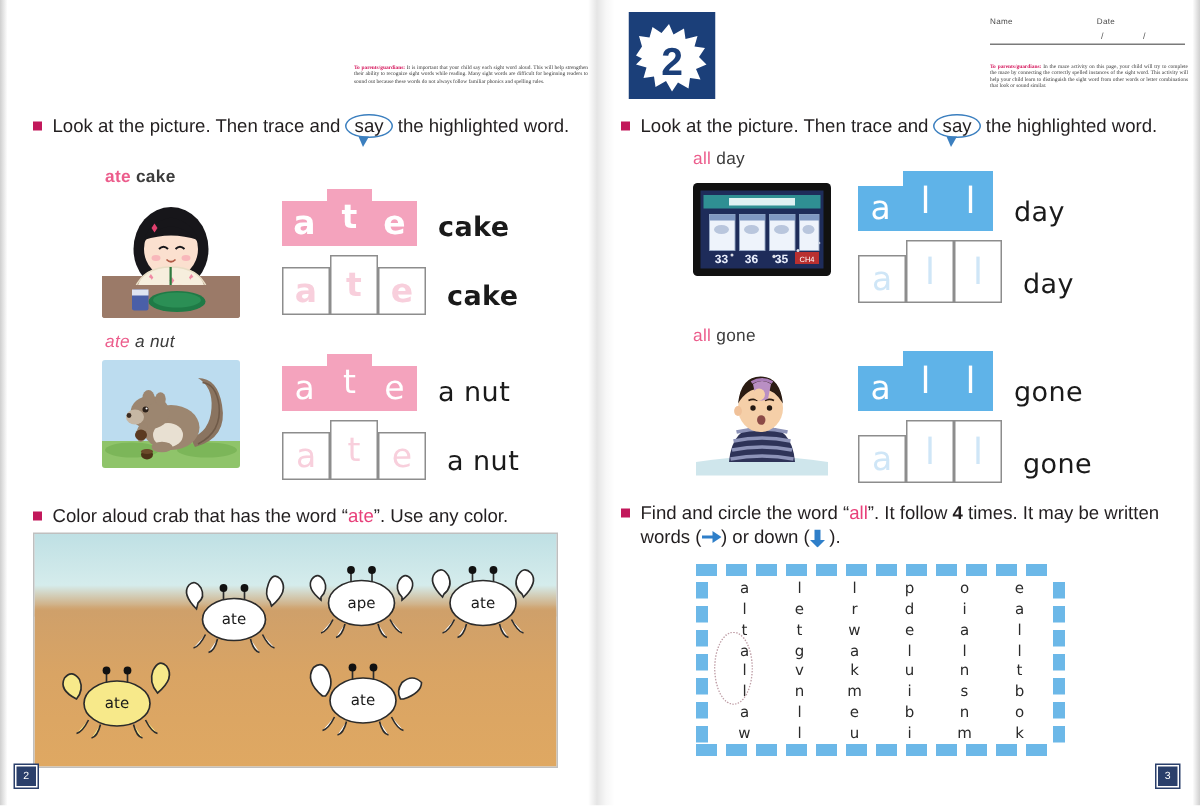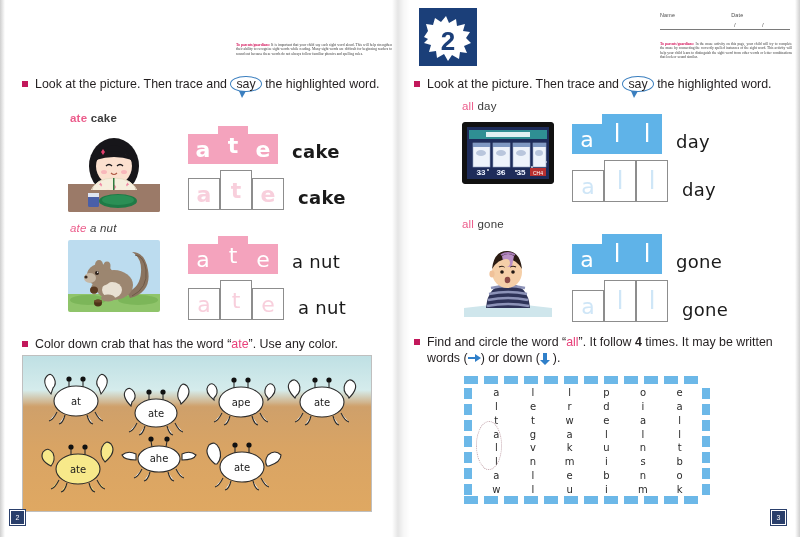--- a/index.html
+++ b/index.html
@@ -277,43 +277,27 @@
             <span>e</span>
           </div>
           <div class="tail-word" style="margin-left:14px;margin-bottom:2px;">a nut</div>
         </div>
       </div>
     </div>
 
     <div class="instr" style="position:absolute;left:22px;top:336px;width:360px;">
       <span class="bullet"></span>
       <span>
-        <span>Color down crab that has the word “</span><span class="hl-pink">ate</span><span>”. Use any color.</span>
+        <span>Color aloud crab that has the word “</span><span class="hl-pink">ate</span><span>”. Use any color.</span>
       </span>
     </div>
 
     <div class="crab-scene">
       <div class="sand-top"></div>
 
-      <div class="crab" style="left:12px;top:12px;width:82px;height:58px;">
-        <svg width="82" height="58" viewBox="0 0 82 58">
-          <g fill="#ffffff" stroke="#2b2b2b" stroke-width="1.1">
-            <path d="M16 26 q-10 -12 -4 -18 q4 -4 7 2 q3 6 -1 10 z"></path>
-            <path d="M66 26 q10 -12 4 -18 q-4 -4 -7 2 q-3 6 1 10 z"></path>
-            <ellipse cx="41" cy="33" rx="22" ry="15"></ellipse>
-            <path d="M22 44 q-4 8 -8 9 M30 47 q-2 8 -6 9 M52 47 q2 8 6 9 M60 44 q4 8 8 9"></path>
-          </g>
-          <g stroke="#2b2b2b" stroke-width="1.1" fill="none">
-            <path d="M34 19 l0 -6 M48 19 l0 -6"></path>
-          </g>
-          <circle cx="34" cy="11" r="2.6" fill="#111"></circle>
-          <circle cx="48" cy="11" r="2.6" fill="#111"></circle>
-        </svg>
-        <div class="cword" style="top:28px;">at</div>
-      </div>
 
       <div class="crab" style="left:92px;top:24px;width:82px;height:58px;">
         <svg width="82" height="58" viewBox="0 0 82 58">
           <g fill="#ffffff" stroke="#2b2b2b" stroke-width="1.1">
             <path d="M16 26 q-10 -10 -5 -16 q4 -4 8 2 q3 6 -2 10 z"></path>
             <path d="M66 24 q12 -10 6 -18 q-5 -5 -8 3 q-3 8 1 12 z"></path>
             <ellipse cx="41" cy="33" rx="21" ry="14"></ellipse>
             <path d="M22 43 q-4 8 -8 9 M30 46 q-2 8 -6 9 M52 46 q2 8 6 9 M60 43 q4 8 8 9"></path>
           </g>
           <g stroke="#2b2b2b" stroke-width="1.1" fill="none">
@@ -369,36 +353,20 @@
           </g>
           <g stroke="#2b2b2b" stroke-width="1.1" fill="none">
             <path d="M34 19 l0 -6 M48 19 l0 -6"></path>
           </g>
           <circle cx="34" cy="11" r="2.6" fill="#111"></circle>
           <circle cx="48" cy="11" r="2.6" fill="#111"></circle>
         </svg>
         <div class="cword" style="top:28px;">ate</div>
       </div>
 
-      <div class="crab" style="left:95px;top:76px;width:82px;height:52px;">
-        <svg width="82" height="52" viewBox="0 0 82 52">
-          <g fill="#ffffff" stroke="#2b2b2b" stroke-width="1.1">
-            <path d="M18 28 q-12 0 -14 -5 q6 -5 14 -1 z"></path>
-            <path d="M64 28 q12 0 14 -5 q-6 -5 -14 -1 z"></path>
-            <ellipse cx="41" cy="27" rx="21" ry="13"></ellipse>
-            <path d="M24 37 q-4 8 -8 9 M32 40 q-2 8 -6 9 M50 40 q2 8 6 9 M58 37 q4 8 8 9"></path>
-          </g>
-          <g stroke="#2b2b2b" stroke-width="1.1" fill="none">
-            <path d="M34 15 l-1 -6 M48 15 l1 -6"></path>
-          </g>
-          <circle cx="33" cy="7" r="2.6" fill="#111"></circle>
-          <circle cx="49" cy="7" r="2.6" fill="#111"></circle>
-        </svg>
-        <div class="cword" style="top:21px;">ahe</div>
-      </div>
 
       <div class="crab" style="left:176px;top:78px;width:86px;height:58px;">
         <svg width="86" height="58" viewBox="0 0 86 58">
           <g fill="#ffffff" stroke="#2b2b2b" stroke-width="1.1">
             <path d="M16 30 q-12 -10 -6 -19 q6 -5 10 3 q4 9 -2 16 z"></path>
             <path d="M70 32 q12 -4 12 -11 q-6 -6 -13 0 q-4 6 -1 11 z"></path>
             <ellipse cx="43" cy="33" rx="22" ry="15"></ellipse>
             <path d="M24 44 q-4 8 -8 9 M32 47 q-2 8 -6 9 M54 47 q2 8 6 9 M62 44 q4 8 8 9"></path>
           </g>
           <g stroke="#2b2b2b" stroke-width="1.1" fill="none">

